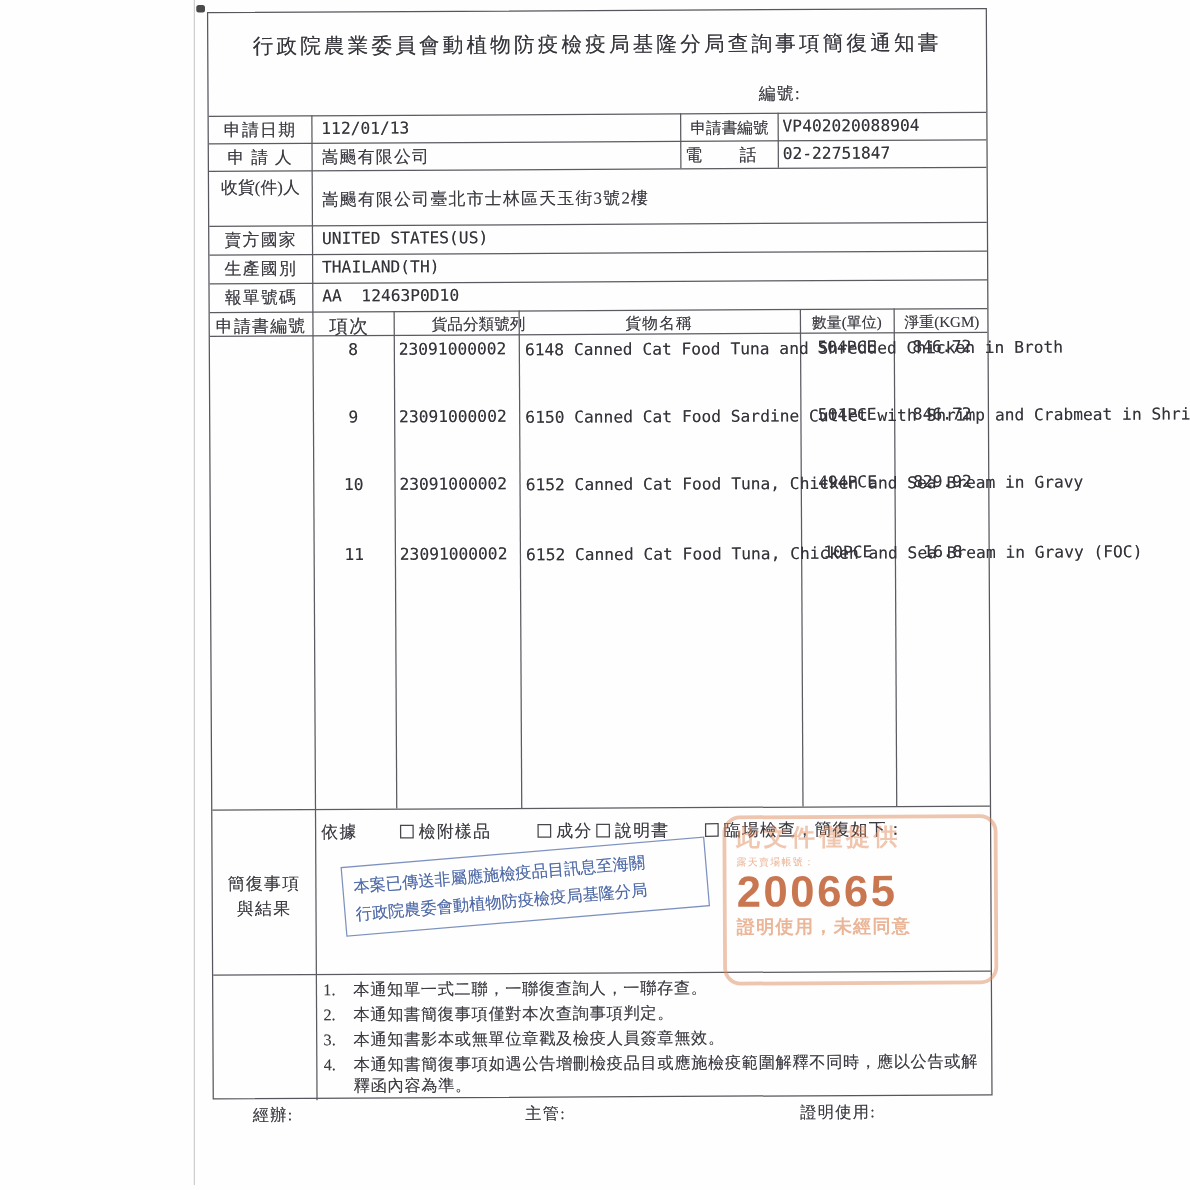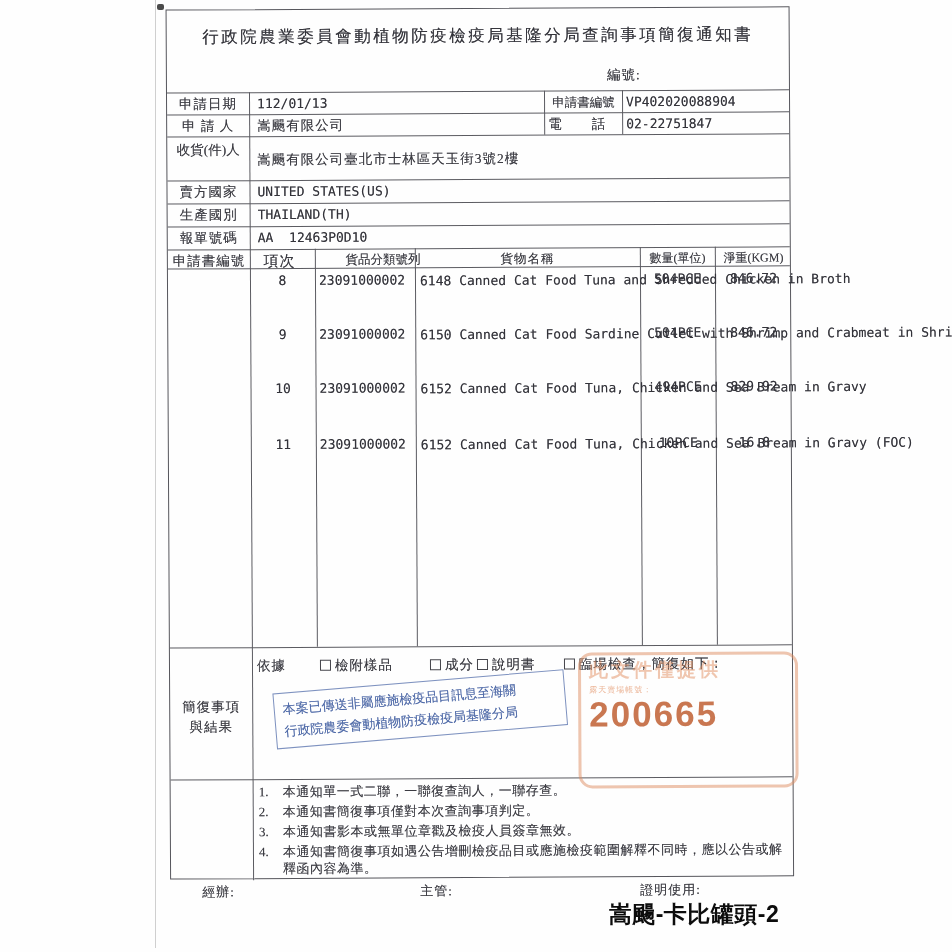--- a/index.html
+++ b/index.html
@@ -169,20 +169,21 @@
 
       <div class="stamp-blue">
         <div>本案已傳送非屬應施檢疫品目訊息至海關</div>
         <div>行政院農委會動植物防疫檢疫局基隆分局</div>
       </div>
 
       <div class="watermark">
         <div class="wm-l1">此文件僅提供</div>
         <div class="wm-l2">露天賣場帳號：</div>
         <div class="wm-num">200665</div>
+        <div class="wm-l3">證明使用，未經同意</div>
       </div>
 
       <div class="notes">
         <div class="note">
             <span class="n">1.</span>
             <span class="t">本通知單一式二聯，一聯復查詢人，一聯存查。</span>
           </div>
         <div class="note">
             <span class="n">2.</span>
             <span class="t">本通知書簡復事項僅對本次查詢事項判定。</span>
@@ -197,15 +198,14 @@
           </div>
       </div>
 
     </div>
 
     <div class="footer-lab" style="left:200px; top:882px">經辦:</div>
     <div class="footer-lab" style="left:418px; top:882px">主管:</div>
     <div class="footer-lab" style="left:638px; top:882px">證明使用:</div>
   </div>
 
-  <div class="caption">嵩颺-卡比罐頭-2</div>
 
 </div>
 
 </body></html>

